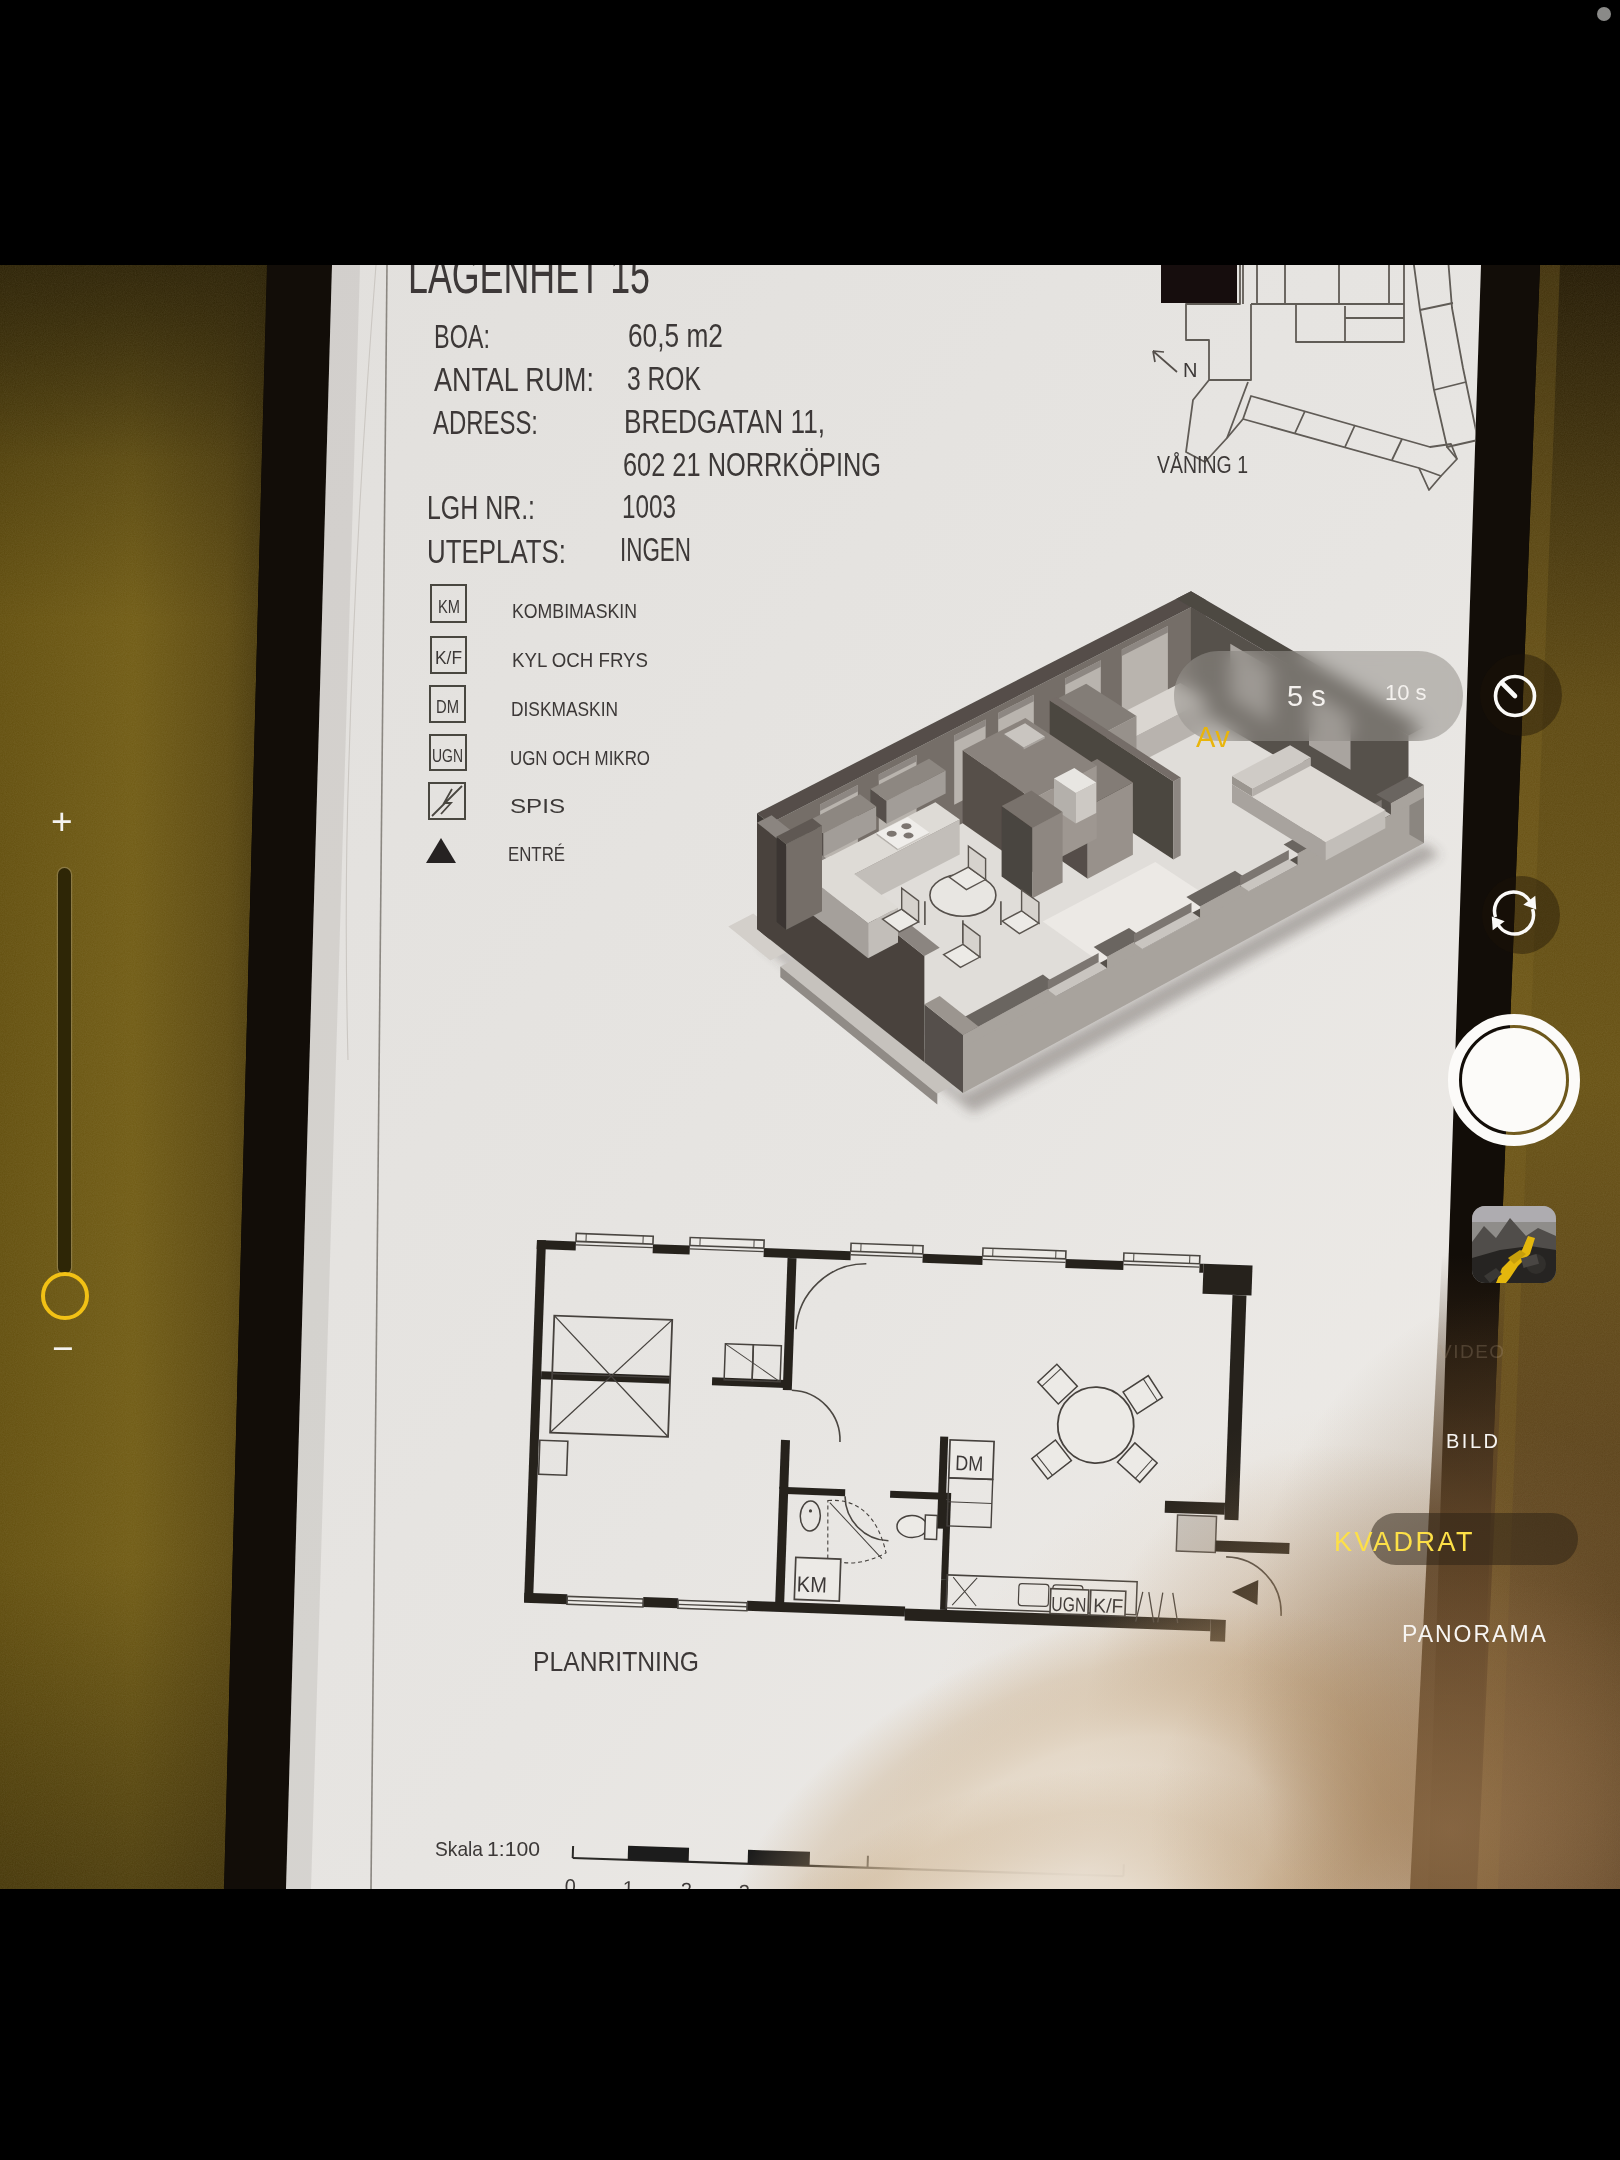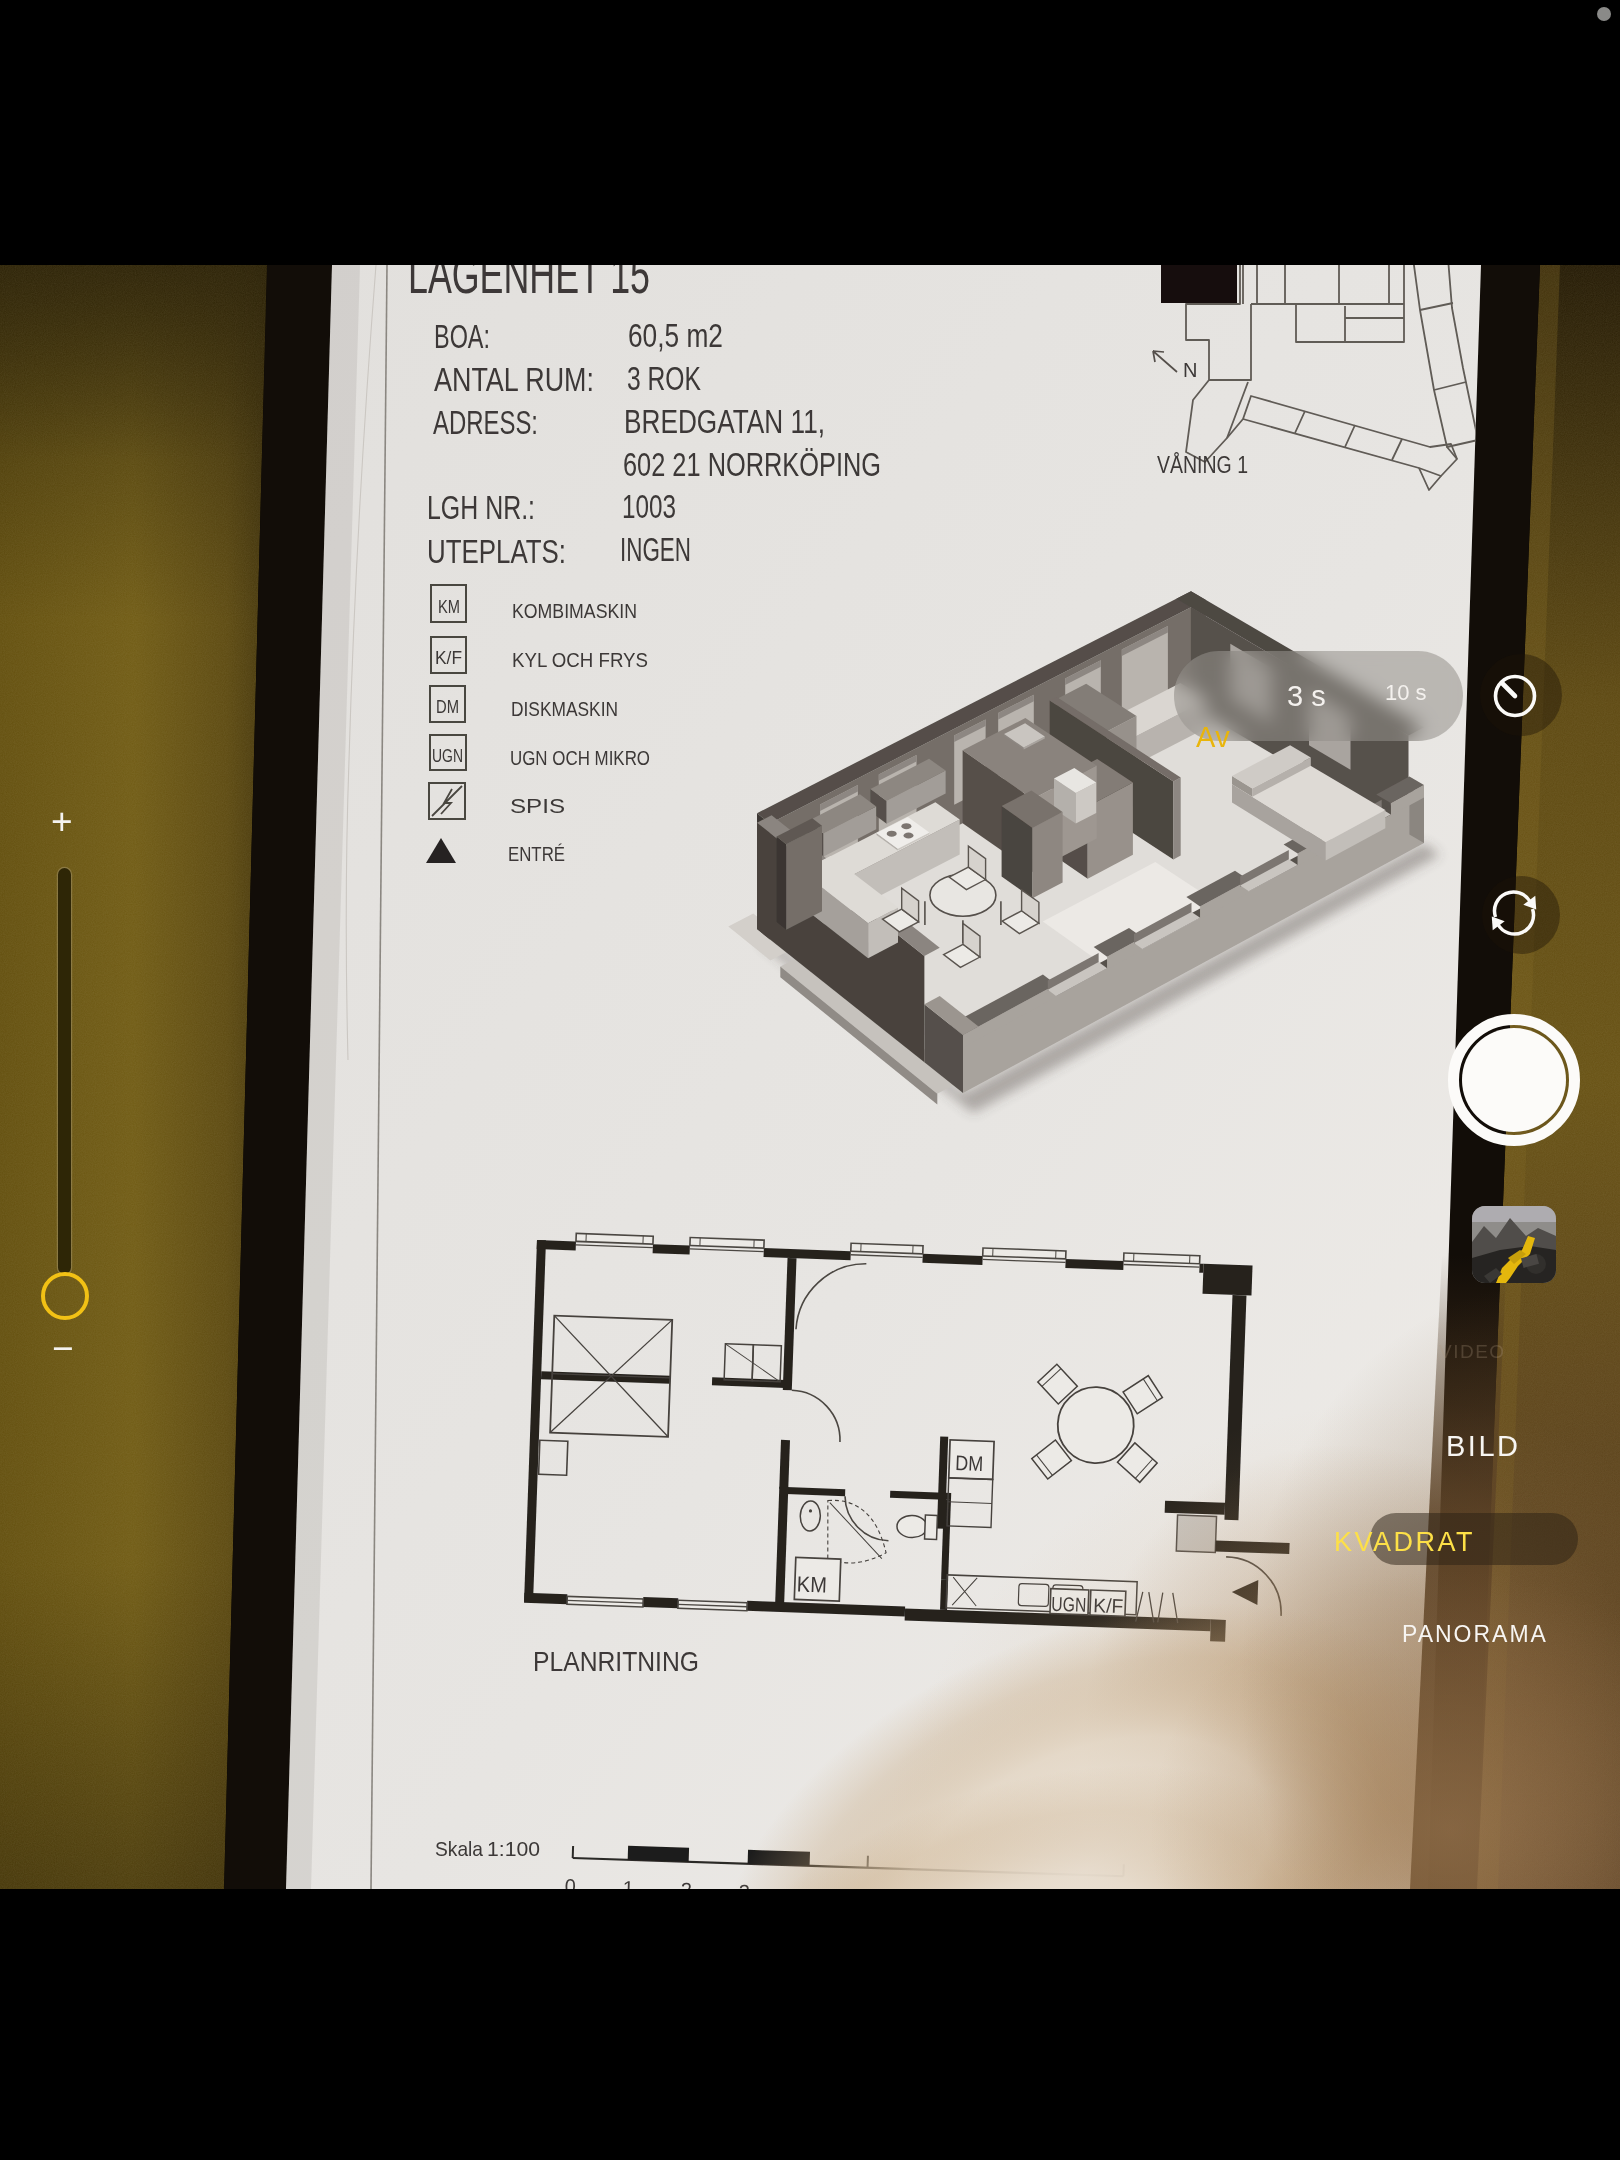--- a/index.html
+++ b/index.html
@@ -406,21 +406,21 @@
 <ellipse cx="1450" cy="1830" rx="300" ry="260" fill="url(#flare5)"></ellipse>
 </g>
 
 <rect x="0" y="1889" width="1620" height="271" fill="#000"></rect>
 </svg>
 
 <div class="abs" style="left:1174px;top:651px;width:289px;height:90px;border-radius:45px;background:rgba(148,144,139,0.55);backdrop-filter:blur(9px);-webkit-backdrop-filter:blur(9px)"></div>
 
 <div class="abs" style="left:1196px;top:721px;color:#e9b50b;font-size:29px;letter-spacing:0.5px">Av</div>
 
-<div class="abs" style="left:1287px;top:680px;color:#f4f1ee;font-size:29px">3 s</div>
+<div class="abs" style="left:1287px;top:680px;color:#f4f1ee;font-size:29px">5 s</div>
 
 <div class="abs" style="left:1385px;top:680px;color:#f4f1ee;font-size:22px">10 s</div>
 
 <div class="abs" style="left:1480px;top:654px;width:82px;height:82px;border-radius:50%;background:rgba(28,20,6,0.42)"></div>
 
 <svg class="abs" style="left:1489px;top:670px" width="52" height="52" viewBox="0 0 52 52">
 <circle cx="26" cy="26" r="19.5" fill="none" stroke="#fbfaf8" stroke-width="3.6"></circle>
 <line x1="26" y1="26" x2="13.5" y2="13.5" stroke="#fbfaf8" stroke-width="4.6" stroke-linecap="round"></line>
 </svg>
 
@@ -447,21 +447,21 @@
 <polygon points="0,52 28,44 58,40 84,44 84,77 0,77" fill="#262422"></polygon>
 <polygon points="24,77 30,62 40,52 50,44 56,30 63,32 58,48 46,60 38,72 34,77" fill="#e4b70d"></polygon>
 <polygon points="36,52 48,44 54,48 42,58" fill="#c79f0b"></polygon>
 <polygon points="12,70 24,62 30,68 18,77" fill="#3a3835"></polygon>
 <circle cx="64" cy="58" r="10" fill="#312f2c"></circle>
 <rect x="50" y="50" width="16" height="10" fill="#494643" transform="rotate(-15 58 55)"></rect>
 </svg>
 
 <div class="abs" style="left:1439px;top:1341px;color:rgba(176,156,128,0.28);font-size:19px;letter-spacing:1.5px">VIDEO</div>
 
-<div class="abs" style="left:1446px;top:1430px;color:#f7f5f2;font-size:29px;letter-spacing:2.5px">BILD</div>
+<div class="abs" style="left:1446px;top:1430px;color:#f7f5f2;font-size:20px;letter-spacing:2.5px">BILD</div>
 
 <div class="abs" style="left:1370px;top:1513px;width:208px;height:52px;border-radius:26px;background:rgba(42,32,20,0.5)"></div>
 
 <div class="abs" style="left:1334px;top:1527px;color:#fde047;font-size:27px;letter-spacing:2.5px">KVADRAT</div>
 
 <div class="abs" style="left:1402px;top:1621px;color:#f7f5f2;font-size:23px;letter-spacing:2px">PANORAMA</div>
 
 <div class="abs" style="left:51px;top:801px;color:#f4f2ef;font-size:37px;font-weight:300">+</div>
 
 <div class="abs" style="left:58px;top:868px;width:13px;height:406px;border-radius:7px;background:#2e2606;box-shadow:0 0 0 1.2px rgba(205,192,165,0.3)"></div>

